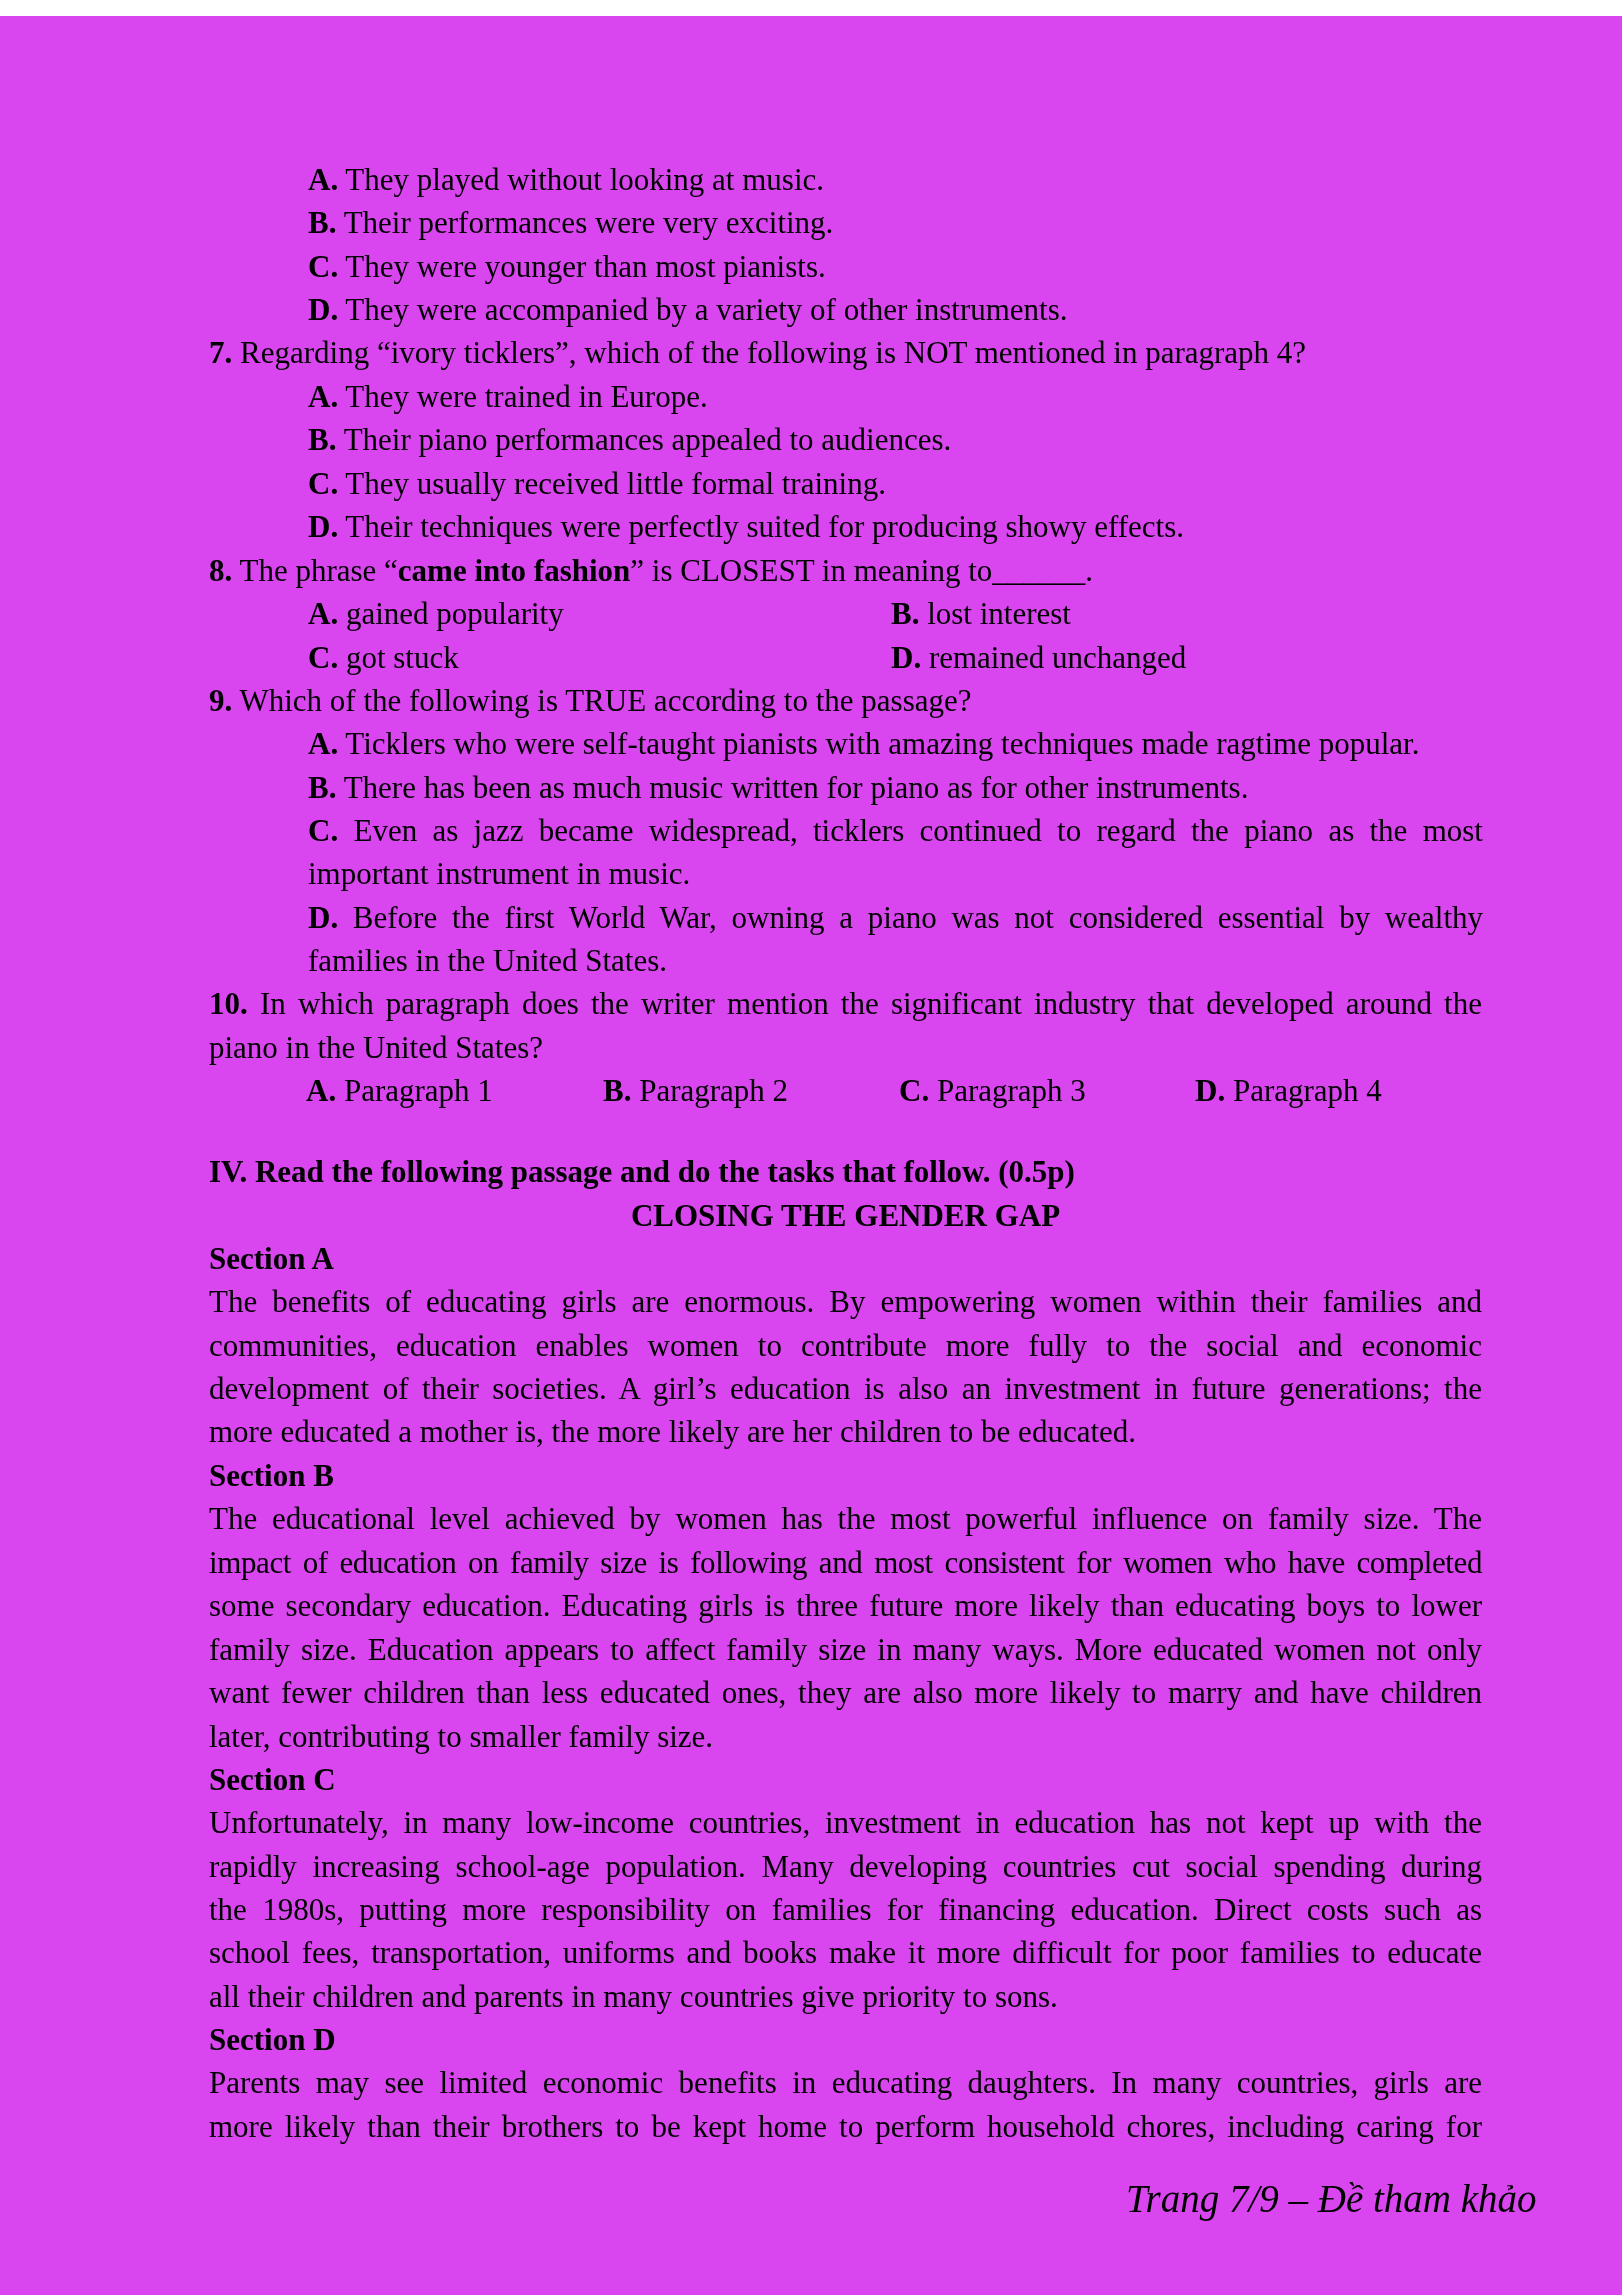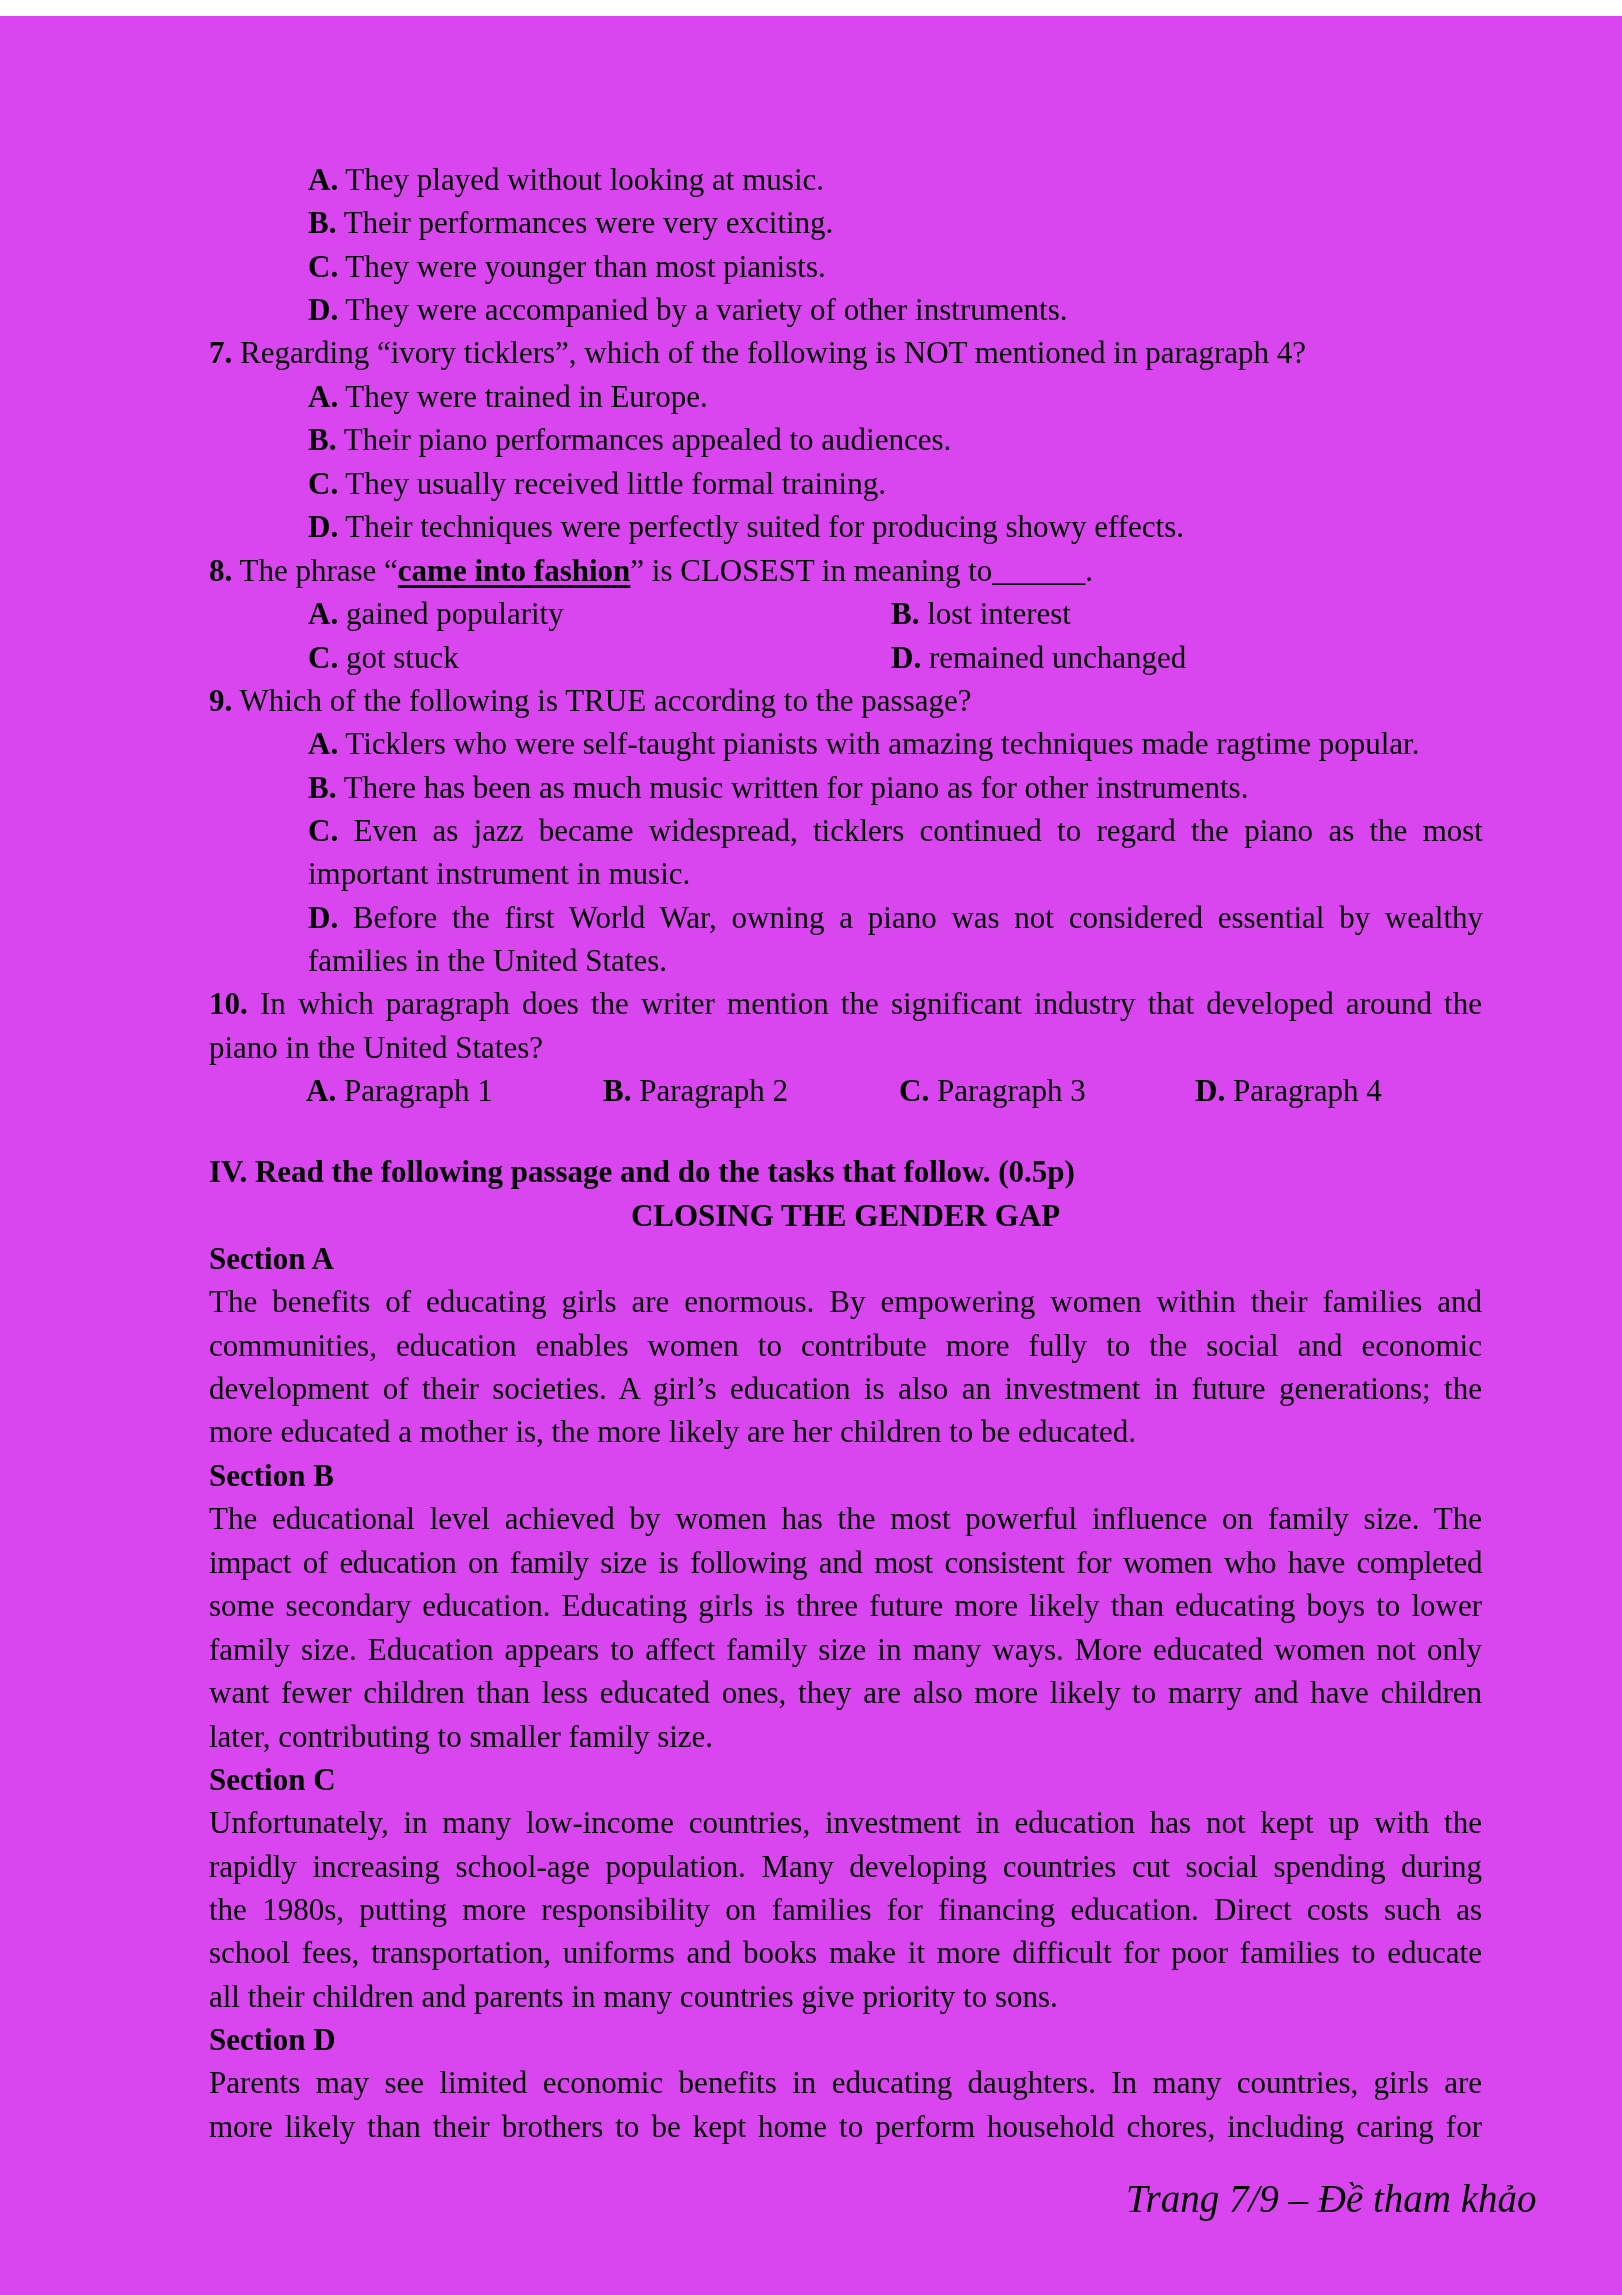--- a/index.html
+++ b/index.html
@@ -5,21 +5,21 @@
   html, body { margin: 0; padding: 0; background: #ffffff; }
   body { width: 1623px; height: 2295px; position: relative; overflow: hidden; }
   .page { position: absolute; left: 0; top: 16px; width: 1623px; height: 2295px; background: #d946ef;
           font-family: "Liberation Serif", "DejaVu Serif", serif; color: #000; font-size: 31px; }
   .ln { position: absolute; white-space: nowrap; line-height: 1; }
   .full { left: 209px; width: 1273px; text-align: justify; text-align-last: justify; white-space: normal; }
   .opt-indent { left: 308px; }
   .opt-indent-wide { left: 308px; width: 1175px; text-align: justify; text-align-last: justify; white-space: normal; }
   .q { left: 209px; }
   b, .b { font-weight: bold; }
-  .u { text-decoration: underline; text-decoration-thickness: 2.6px; text-underline-offset: 3.9px; margin-top: 16px; }
+  .u { text-decoration-thickness: 2.6px; text-underline-offset: 3.9px; margin-top: 16px; }
   .center { left: 209px; width: 1273px; text-align: center; }
   .footer { position: absolute; left: 1126px; top: 2163px; font-style: italic; font-size: 39px; line-height: 1; white-space: nowrap; }
 </style>
 </head>
 <body>
 
 <div class="page">
 
   <div class="ln opt-indent" style="top:148px"><b>A.</b><span> They played without looking at music.</span></div>
   <div class="ln opt-indent" style="top:235px"><b>C.</b><span> They were younger than most pianists.</span></div>

